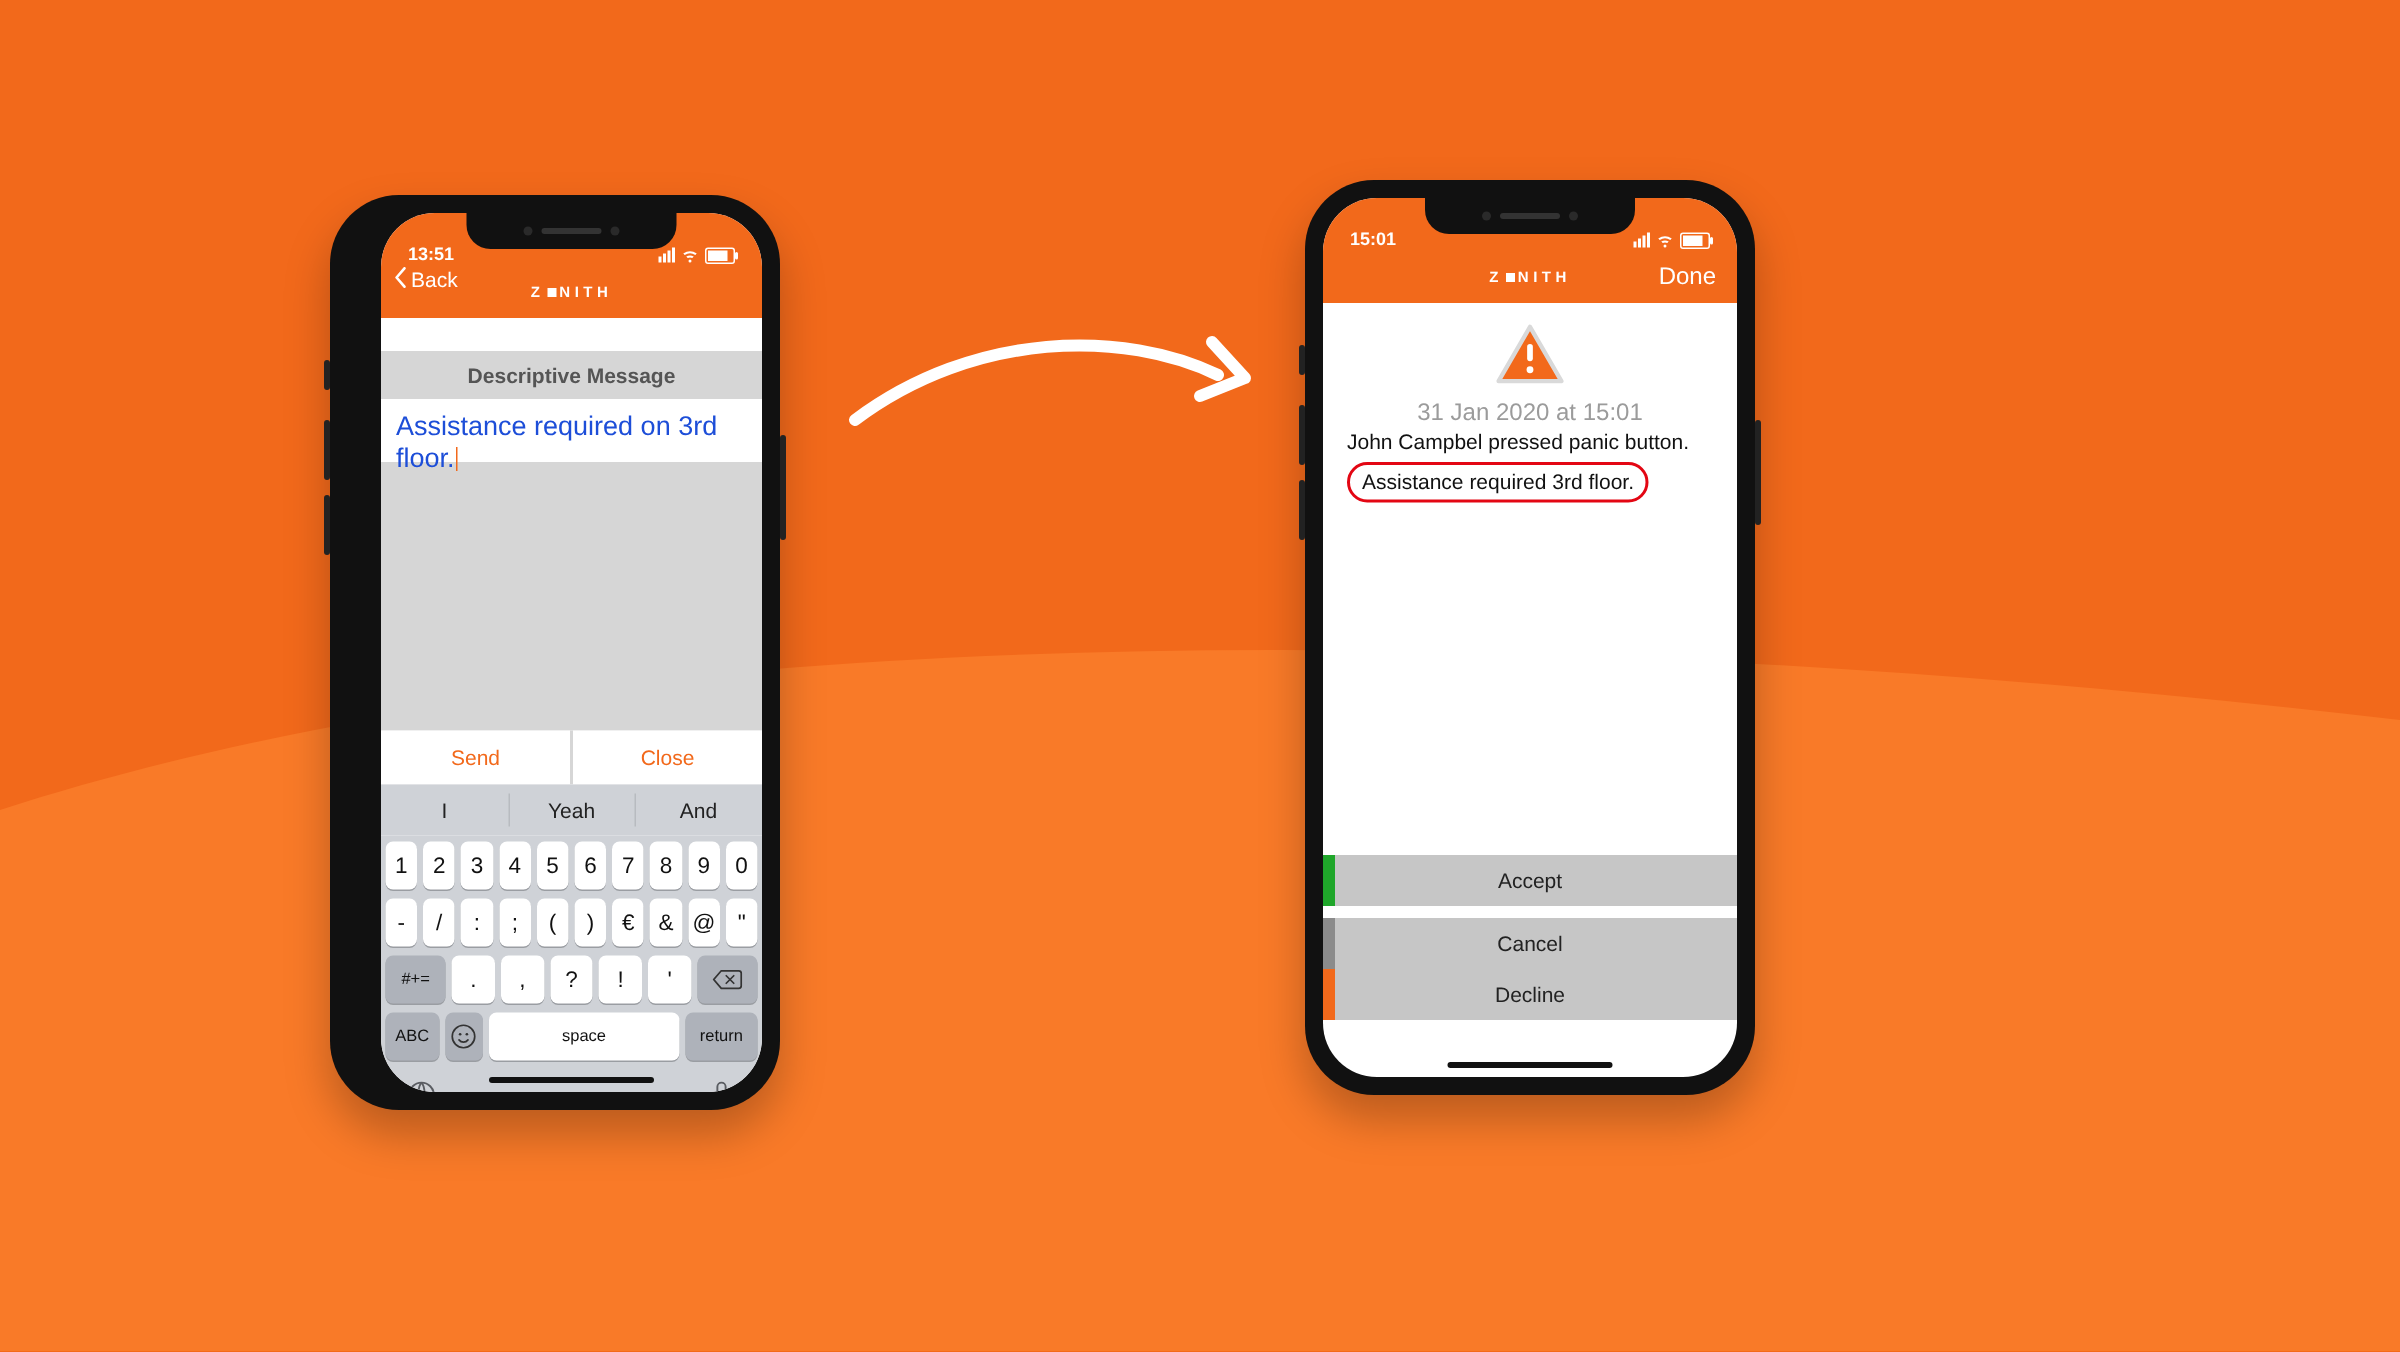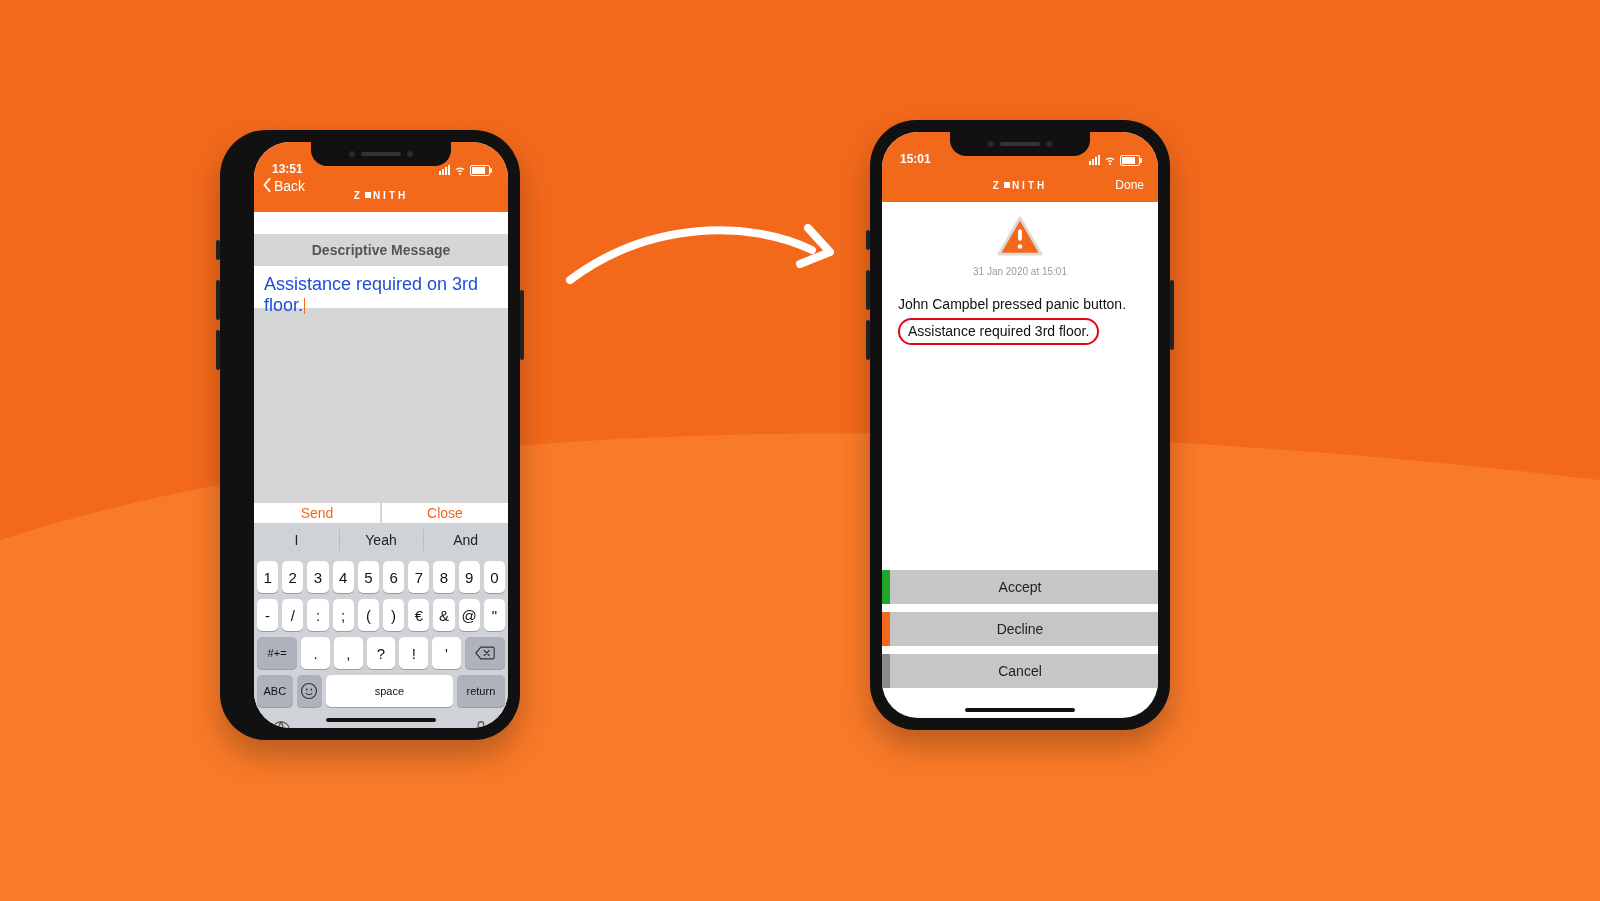--- a/index.html
+++ b/index.html
@@ -117,21 +117,21 @@
   }
   .nav-back {
     position: absolute; left: 8px; top:0; bottom:0;
     display:flex; gap:2px;
     font-size: 14px; color:#fff;
   }
   .nav-back svg { width:10px; height:14px; }
   .nav-right-text {
     position: absolute; right: 14px; top:0; bottom:0;
     display:flex; align-items:center;
-    font-size: 12px; color:#fff;
+    font-size: 16px; color:#fff;
   }
   .brand {
     display:flex; align-items:center; gap:2px;
     font-size: 10px; letter-spacing: 3px; font-weight:600;
   }
   .brand .dot { width:6px; height:6px; background:#fff; display:inline-block; position:relative; top:0; }
 
   
   .section-header {
     background: #d6d6d6;
@@ -154,21 +154,21 @@
     vertical-align:middle; margin-left:1px;
   }
   .gray-fill {
     background: #d6d6d6;
     flex: 1 1 auto;
   }
   .two-buttons {
     display:flex; gap:2px; background:#d6d6d6; padding:0;
   }
   .two-buttons button {
-    flex:1; background:#fff; border:none; height:20px;
+    flex:1; background:#fff; border:none; height:36px;
     color:#f2691b; font-size:14px; font-weight:500;
   }
 
   .pred-bar {
     background:#cfd2d7; display:flex; height:34px;
   }
   .pred-bar div {
     flex:1; display:flex; align-items:center; justify-content:center;
     color:#222; font-size:14px; position:relative;
   }
@@ -197,21 +197,21 @@
   }
   .kbd-footer svg { width:22px; height:22px; }
 
   
   .alert-area {
     background:#fff; text-align:center; padding-top:14px;
   }
   .alert-triangle {
     width:46px; height:40px; margin:0 auto 6px;
   }
-  .timestamp { color:#9b9b9b; font-size:10px; margin-bottom:18px; }
+  .timestamp { color:#9b9b9b; font-size:16px; }
   .alert-text {
     text-align:left; padding:0 16px; font-size:14px; line-height:1.35; color:#111;
   }
   .highlight-box {
     display:block;
     border:2px solid #e30613;
     border-radius:14px;
     padding:2px 8px;
     margin-top:4px;
     width:fit-content;
@@ -440,26 +440,26 @@
           <span>John Campbel pressed panic button.</span>
           <span class="highlight-box">Assistance required 3rd floor.</span>
         </div>
       </div>
 
       <div class="action-list">
         <div class="action-btn">
           <span class="edge green"></span>
           <span>Accept</span>
         </div>
+        <div class="action-btn" style="margin-bottom:0">
+          <span class="edge gray"></span>
+          <span>Cancel</span>
+        </div>
         <div class="action-btn">
           <span class="edge orange"></span>
           <span>Decline</span>
-        </div>
-        <div class="action-btn" style="margin-bottom:0">
-          <span class="edge gray"></span>
-          <span>Cancel</span>
         </div>
       </div>
 
       <div class="home-indicator"></div>
     </div>
   </div>
 </div>
 
 </body></html>

